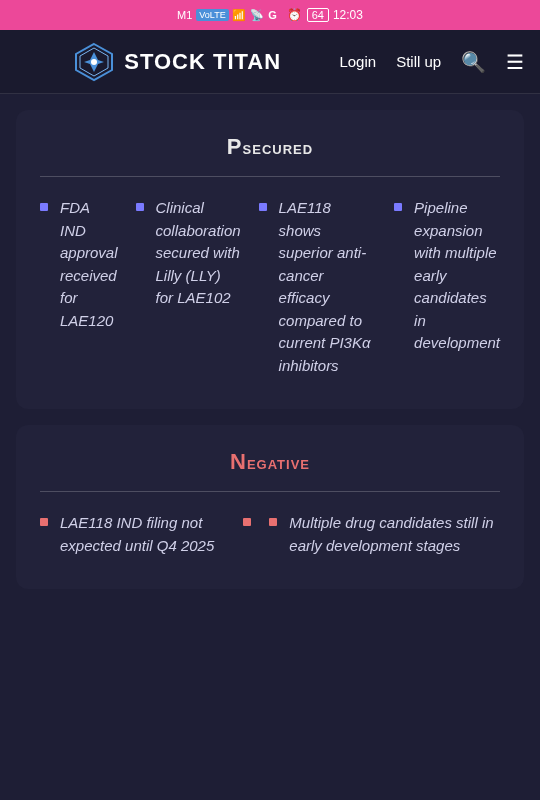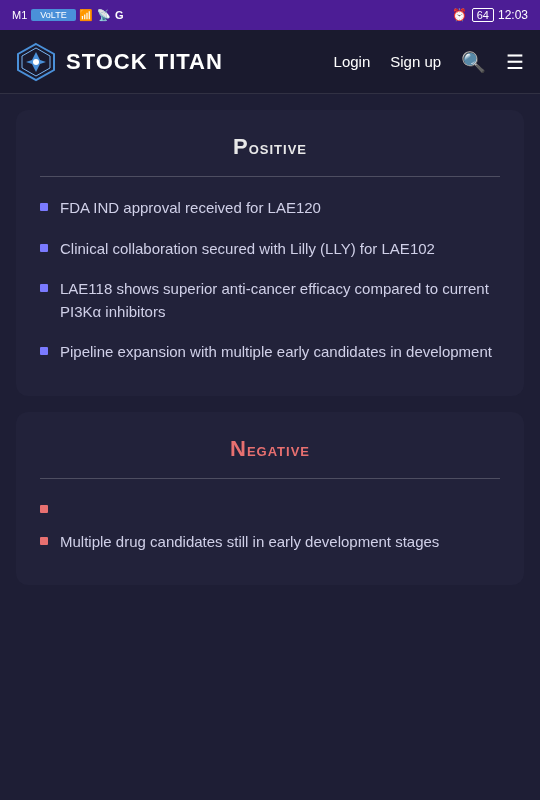--- a/index.html
+++ b/index.html
@@ -8,23 +8,23 @@
       width: 540px;
       height: 800px;
       background-color: #1a1a2e;
       font-family: -apple-system, BlinkMacSystemFont, 'Segoe UI', Arial, sans-serif;
       overflow: hidden;
       color: #fff;
     }
 
     
     .status-bar {
-      background: #4c1d95;
-      display: flex;
-      justify-content: space-between;
+      background: #ec4899;
+      display: flex;
+      justify-content: center;
       align-items: center;
       padding: 4px 12px;
       height: 30px;
       font-size: 12px;
       color: #fff;
       gap: 11px;
     }
     .status-left {
       display: flex;
       align-items: center;
@@ -45,20 +45,21 @@
       align-items: center;
       padding: 8px 16px;
       height: 64px;
       border-bottom: 1px solid rgba(255,255,255,0.1);
     }
     .logo-area {
       display: flex;
       align-items: center;
       gap: 10px;
       flex: 1;
+      justify-content: center;
     }
     .logo-icon {
       width: 40px;
       height: 40px;
     }
     .logo-text {
       font-size: 22px;
       font-weight: 700;
       color: #fff;
       letter-spacing: 1px;
@@ -112,22 +113,22 @@
 
     .section-divider {
       border: none;
       border-top: 1px solid rgba(255,255,255,0.2);
       margin-bottom: 20px;
     }
 
     .bullet-list {
       list-style: none;
       display: flex;
-      flex-direction: column;
       gap: 18px;
+      font-style: italic;
     }
     .bullet-item {
       display: flex;
       align-items: flex-start;
       gap: 12px;
       font-size: 15px;
       line-height: 1.5;
       color: #d0d0e8;
     }
     .bullet-marker {
@@ -141,21 +142,21 @@
     .bullet-marker.negative {
       background: #e87070;
     }
   </style>
 </head>
 <body>
 
 <div class="status-bar">
   <div class="status-left">
     <span>M1</span>
-    <span style="background:#4a90d9;color:#fff;font-size:9px;padding:1px 9px;border-radius:2px;">VoLTE</span>
+    <span style="background:#4a90d9;color:#fff;font-size:9px;padding:1px 3px;border-radius:2px;">VoLTE</span>
     <span>📶</span>
     <span>📡</span>
     <span style="font-weight:700;font-size:11px;">G</span>
   </div>
   <div class="status-right">
     <span>⏰</span>
     <span style="border:1px solid #fff;border-radius:2px;padding:0 4px;font-size:11px;">64</span>
     <span>12:03</span>
   </div>
 </div>
@@ -166,31 +167,31 @@
     <svg class="logo-icon" viewBox="0 0 40 40" xmlns="http://www.w3.org/2000/svg">
       <polygon points="20,2 38,12 38,28 20,38 2,28 2,12" fill="none" stroke="#4a90d9" stroke-width="2"></polygon>
       <polygon points="20,6 34,14 34,26 20,34 6,26 6,14" fill="none" stroke="#7ab4f0" stroke-width="1"></polygon>
       <path d="M20 10 L24 18 L30 20 L24 22 L20 30 L16 22 L10 20 L16 18 Z" fill="#4a90d9"></path>
       <circle cx="20" cy="20" r="3" fill="#fff"></circle>
     </svg>
     <span class="logo-text">STOCK TITAN</span>
   </div>
   <div class="nav-links">
     <a class="nav-link">Login</a>
-    <a class="nav-link">Sign up</a>
+    <a class="nav-link">Still up</a>
     <span class="nav-icon">🔍</span>
     <span class="nav-icon">☰</span>
   </div>
 </div>
 
 <div class="main-content">
 
   <div class="section-card">
     <div class="section-title positive">
-      <span style="font-variant:small-caps;">P</span><span style="font-variant:small-caps;font-size:18px;">ositive</span>
+      <span style="font-variant:small-caps;">P</span><span style="font-variant:small-caps;font-size:18px;">secured</span>
     </div>
     <hr class="section-divider">
     <ul class="bullet-list">
       <li class="bullet-item">
         <span class="bullet-marker"></span>
         <span>FDA IND approval received for LAE120</span>
       </li>
       <li class="bullet-item">
         <span class="bullet-marker"></span>
         <span>Clinical collaboration secured with Lilly (LLY) for LAE102</span>
@@ -207,20 +208,24 @@
   </div>
 
   <div class="section-card">
     <div class="section-title negative">
       <span style="font-variant:small-caps;">N</span><span style="font-variant:small-caps;font-size:18px;margin-top:34px;">egative</span>
     </div>
     <hr class="section-divider">
     <ul class="bullet-list">
       <li class="bullet-item">
         <span class="bullet-marker negative"></span>
+        <span>LAE118 IND filing not expected until Q4 2025</span>
+      </li>
+      <li class="bullet-item">
+        <span class="bullet-marker negative"></span>
       </li>
       <li class="bullet-item">
         <span class="bullet-marker negative"></span>
         <span>Multiple drug candidates still in early development stages</span>
       </li>
     </ul>
   </div>
 
 </div>
 

